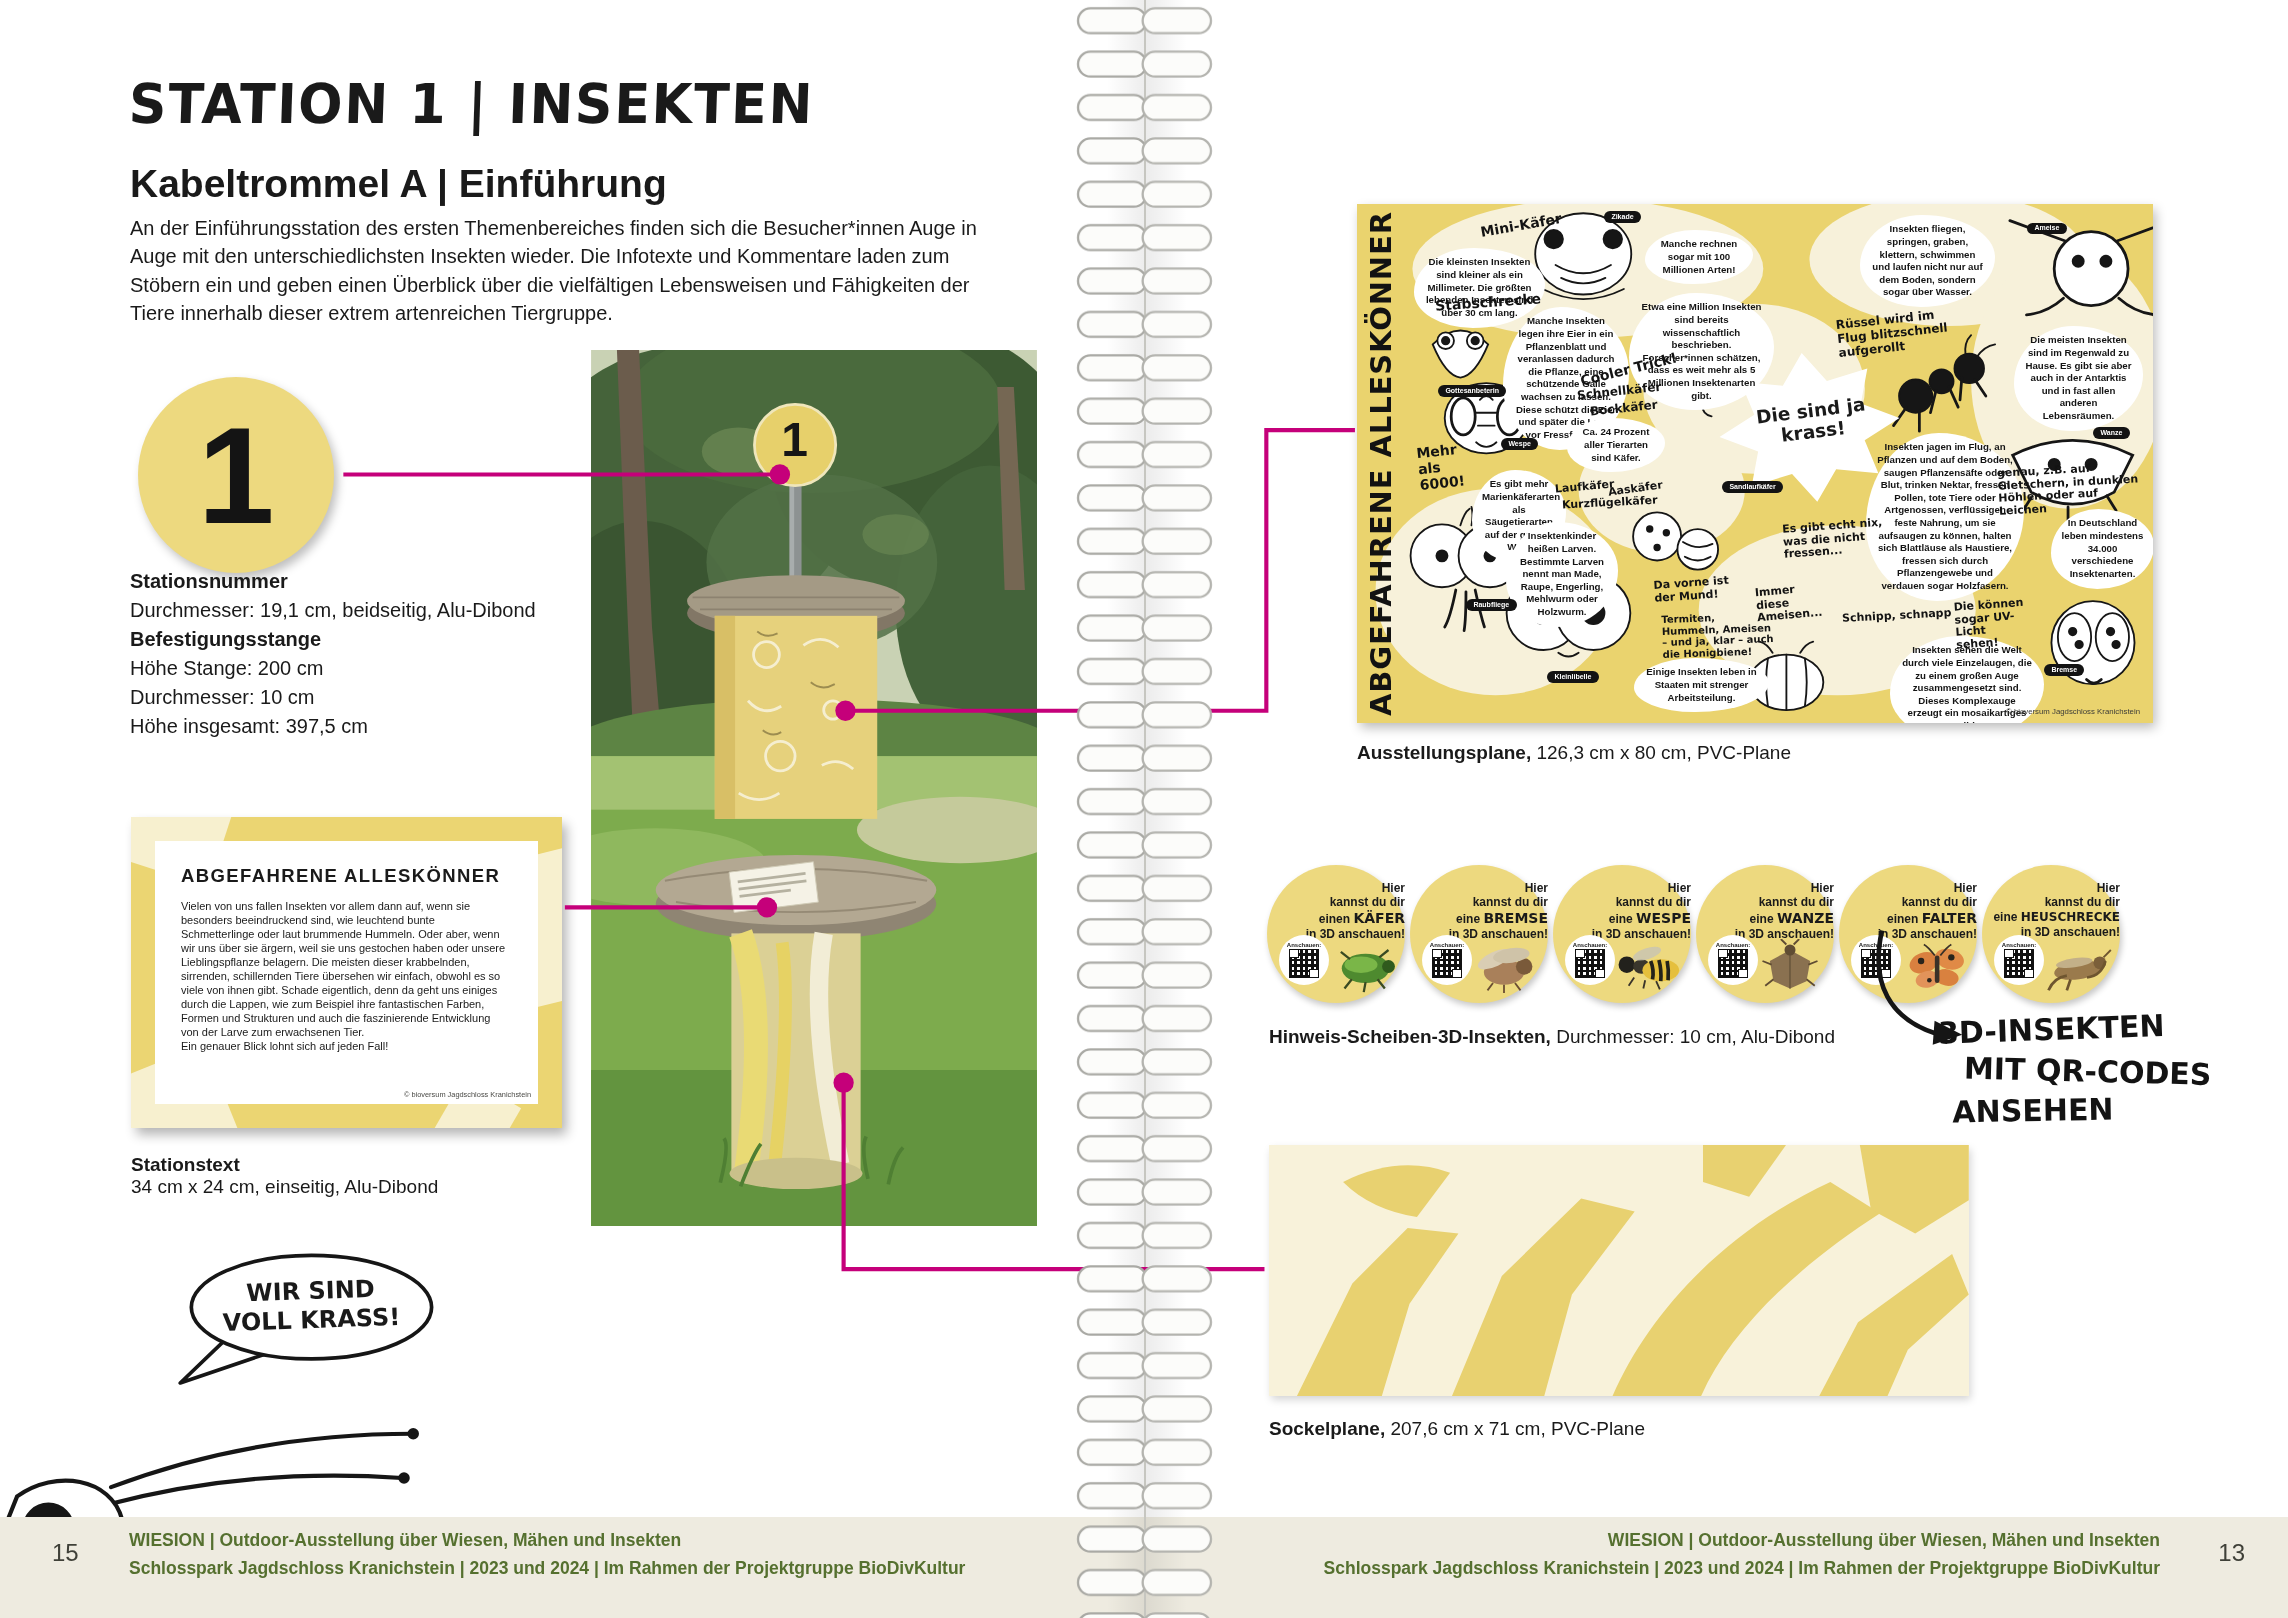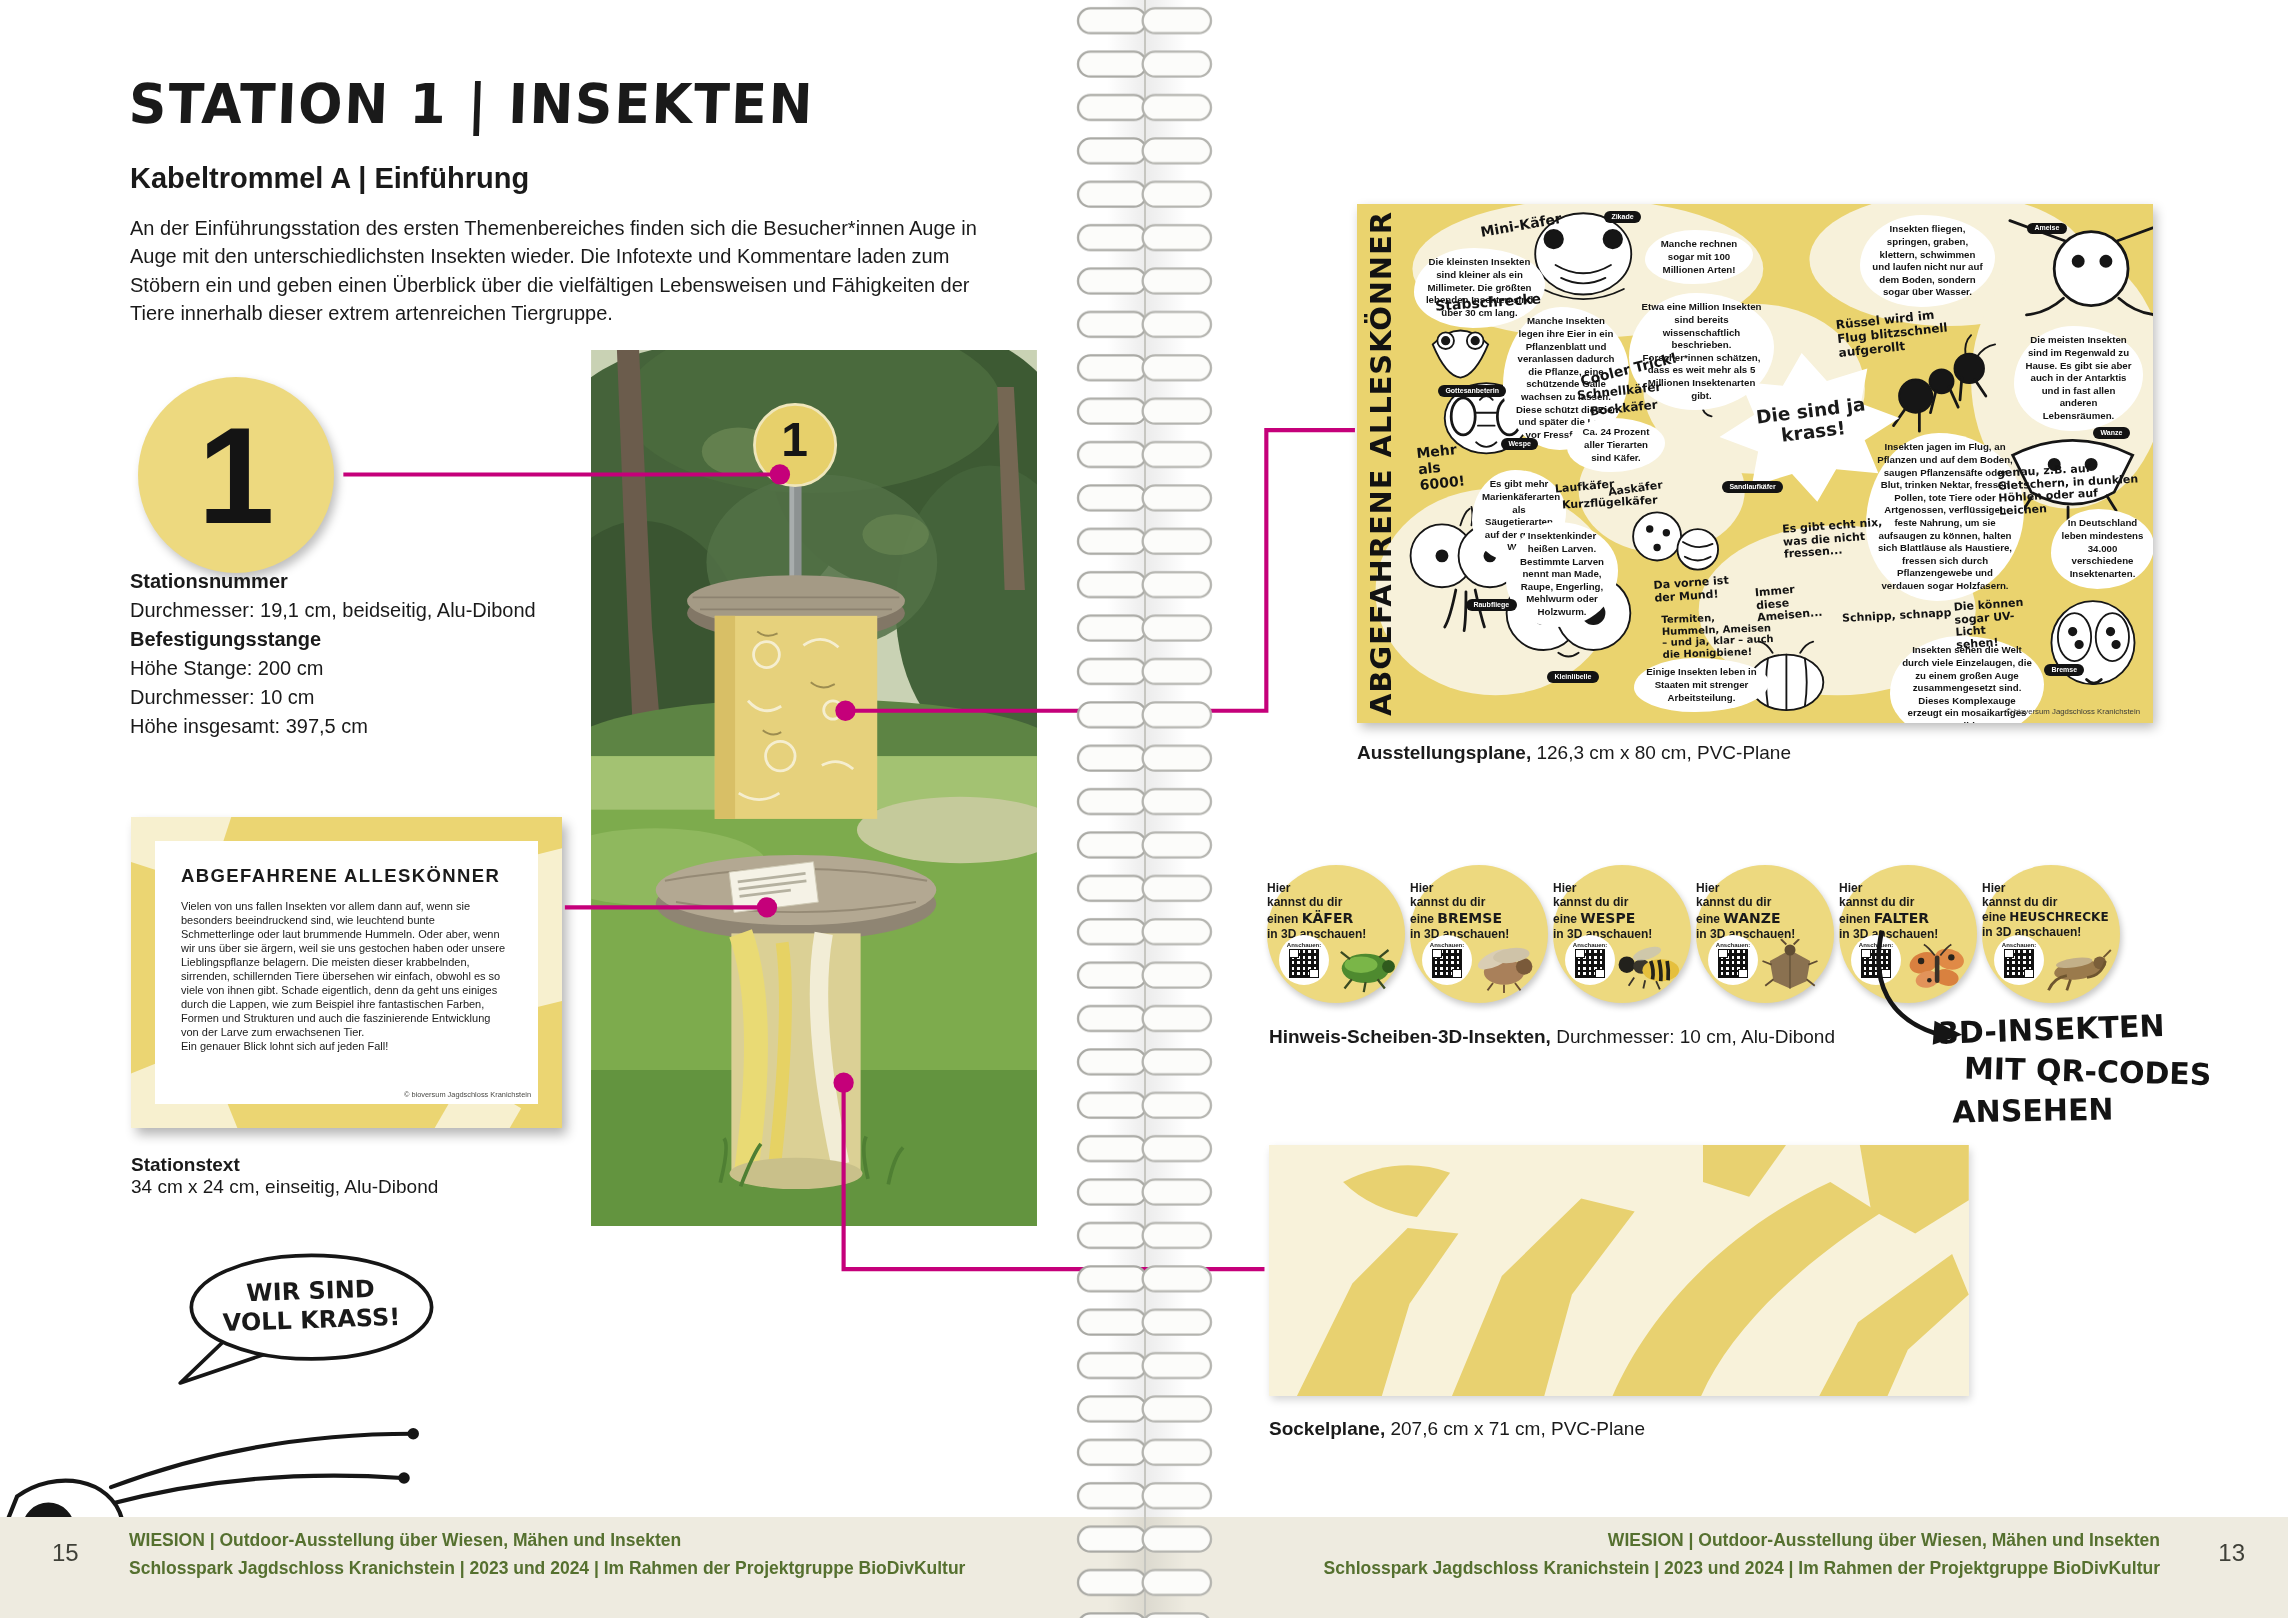--- a/index.html
+++ b/index.html
@@ -3,21 +3,21 @@
 <meta charset="utf-8">
 <style>
   html,body{margin:0;padding:0}
   body{width:2289px;height:1619px;position:relative;background:#ffffff;
        font-family:"Liberation Sans",sans-serif;color:#1a1a1a;overflow:hidden}
   .abs{position:absolute}
   .b{font-weight:700}
   .hand{font-family:"DejaVu Sans",sans-serif;font-weight:700}
   
   .title{font-size:55px;letter-spacing:1.8px;transform:scaleX(.95) skewX(-2deg);transform-origin:left;white-space:nowrap}
-  .subtitle{font-size:29px;font-weight:700}
+  .subtitle{font-size:39px;font-weight:700}
   .intro{font-size:20px;line-height:1.42;width:886px}
   .circle1{width:196px;height:196px;border-radius:50%;background:#EDD97F;box-shadow:3.7px 5.5px 9.2px rgba(0,0,0,.25);
            display:flex;align-items:center;justify-content:center}
   .circle1 span{font-size:138px;font-weight:800;color:#141414}
   .specs{font-size:20px;line-height:1.45}
   .signbox{background:#EBD572;box-shadow:4.6px 6.5px 11px rgba(0,0,0,.3);overflow:hidden}
   .signbox .deco{position:absolute;background:#F7F0CF}
   .signinner{position:absolute;left:24px;top:24px;right:24px;bottom:24px;background:#ffffff;padding:24px 22px 9.2px 26px;box-sizing:border-box}
   .signinner h3{margin:0;font-size:18.5px;letter-spacing:1.4px;font-weight:800}
   .signinner p{margin:13px 0 0 0;font-size:11px;line-height:1.27;width:325px}
@@ -32,21 +32,21 @@
   .vtitle{position:absolute;left:7.4px;top:0;height:519px;width:57px;writing-mode:vertical-rl;transform:rotate(180deg);
           text-align:center;font-family:"DejaVu Sans",sans-serif;font-weight:800;font-size:29px;letter-spacing:0.9px;color:#121212}
   .fact{position:absolute;background:#fff;border-radius:46% 54% 55% 45%/55% 46% 54% 45%;
         padding:8.3px 10px;font-size:9.7px;font-weight:700;text-align:center;line-height:1.3;color:#141414}
   .note{position:absolute;font-family:"DejaVu Sans",sans-serif;font-weight:700;font-size:12px;color:#131313;line-height:1.15}
   .tag{position:absolute;background:#131313;color:#fff;font-size:7px;font-weight:700;padding:1.8px 7.4px;border-radius:8.3px;line-height:1.2;white-space:nowrap}
   .starburst-text{position:absolute;text-align:center;font-size:18.5px;transform:rotate(-7deg)}
   .poster-credit{position:absolute;right:13px;bottom:7.4px;font-size:7.8px;color:#3c3c38}
   
   .disc{position:absolute;width:138px;height:138px;border-radius:50%;background:#EDD97F;box-shadow:1.8px 3.7px 6.5px rgba(0,0,0,.22)}
-  .disc .txt{position:absolute;left:0;top:15.7px;width:100%;text-align:left;font-size:12px;font-weight:700;line-height:1.22}
+  .disc .txt{position:absolute;left:0;top:15.7px;width:100%;text-align:right;font-size:12px;font-weight:700;line-height:1.22}
   .disc .txt .hand{font-size:14px}
   .qrcirc{position:absolute;left:12px;top:70px;width:50px;height:50px;border-radius:50%;background:#fff;
           display:flex;flex-direction:column;align-items:center;justify-content:center}
   .qrlabel{font-size:6px;font-weight:700;margin-bottom:0.9px}
   .qr{width:29.5px;height:29.5px;position:relative;
       background:repeating-linear-gradient(90deg,#111 0 2.8px,transparent 2.8px 5.5px),
                  repeating-linear-gradient(0deg,#111 0 2.8px,#fff 2.8px 5.5px)}
   .qr::before{content:"";position:absolute;left:0;top:0;width:7.4px;height:7.4px;background:#fff;border:1.8px solid #111}
   .qr::after{content:"";position:absolute;right:0;bottom:0;width:7.4px;height:7.4px;background:#fff;border:1.8px solid #111}
   .qrnote{font-family:"DejaVu Sans",sans-serif;font-weight:800;font-size:30px;white-space:nowrap;color:#131313}

